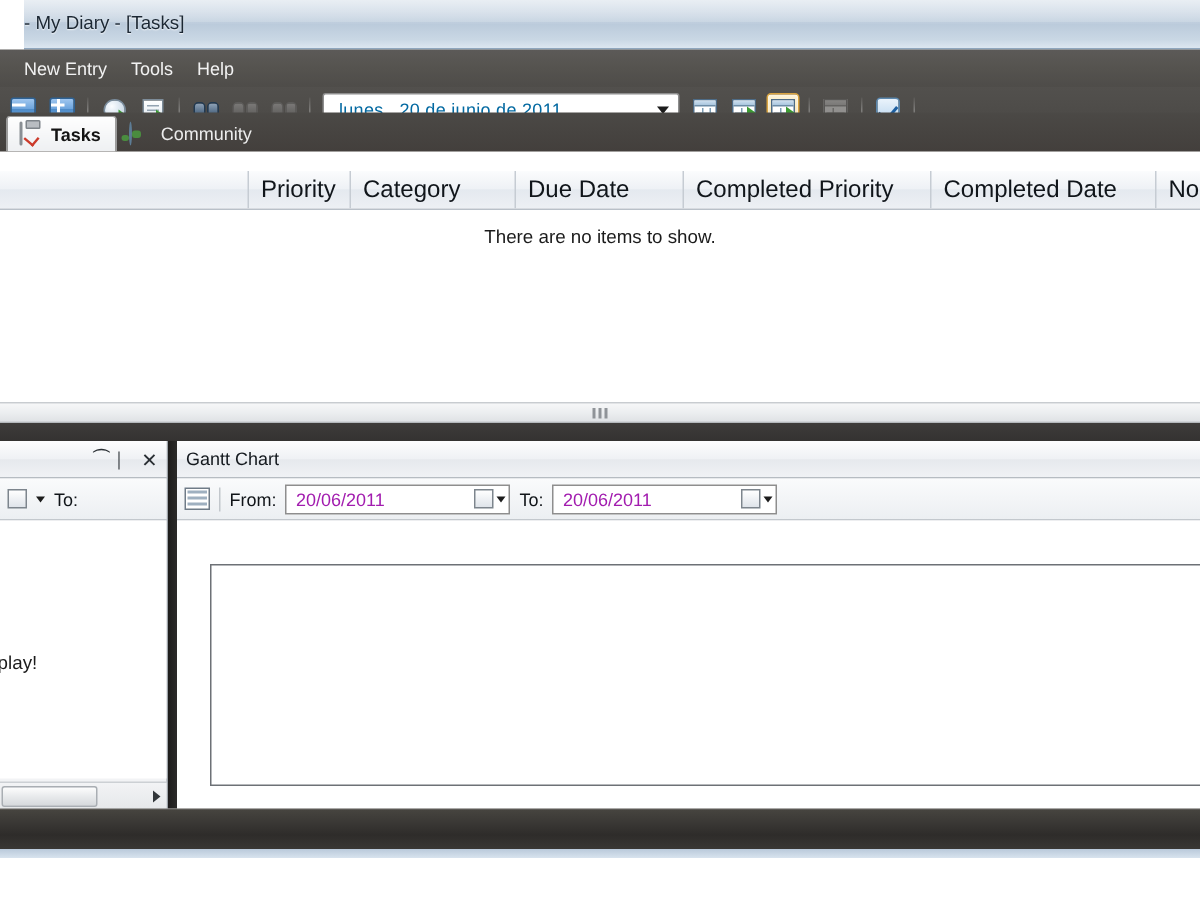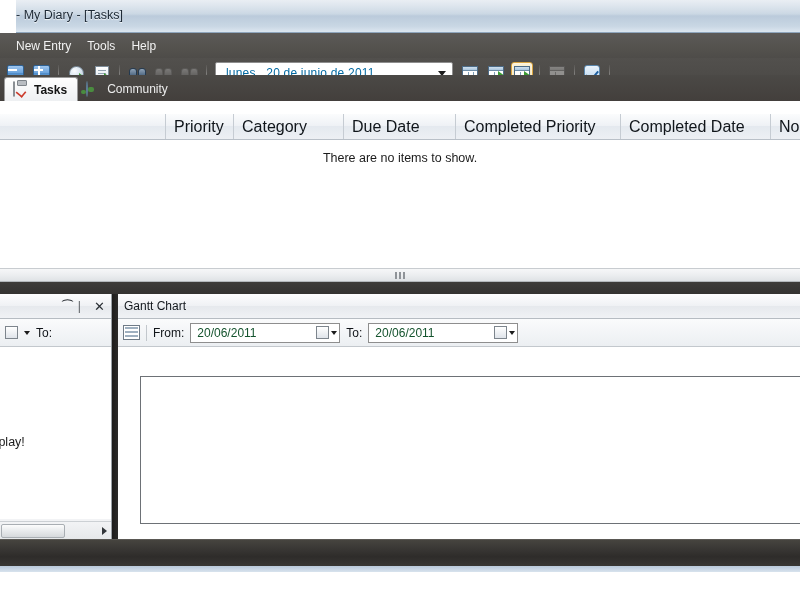--- a/index.html
+++ b/index.html
@@ -233,21 +233,21 @@
 
   .subbar {
     height: 28px; display: flex; align-items: center; gap: 6px; padding: 0 5px;
     background: linear-gradient(to bottom, #fafbfc 0%, #eceff2 100%);
     border-bottom: 1px solid #c3c8cd; font-size: 12px; color: #101418;
   }
   .subbar .lbl { white-space: nowrap; }
   .minidate {
     height: 20px; background: #ffffff; border: 1px solid #8e8e8e;
     display: flex; align-items: center; padding: 0 2px 0 6px;
-    font-size: 12px; color: #14532d; white-space: nowrap;
+    font-size: 12px; color: #a21caf; white-space: nowrap;
   }
   .minidate .val { padding-right: 34px; }
   .minidate .pick { display: flex; align-items: center; gap: 2px; margin-left: auto; }
   .pickbox { width: 13px; height: 13px; background: linear-gradient(to bottom,#ffffff,#dfe4ea);
     border: 1px solid #7d858d; }
   .caret-sm { width:0;height:0;border-left:3.5px solid transparent;border-right:3.5px solid transparent;
     border-top:4.5px solid #1c1c1c; }
   .calicon { width: 17px; height: 15px; background: #ffffff; border: 1px solid #6f7b87; position: relative; }
   .calicon .row { position:absolute; left:1px; right:1px; height:2px; background:#9fb0c0; }
   .vsep { width:1px; height:16px; background:#c2c7cc; }

